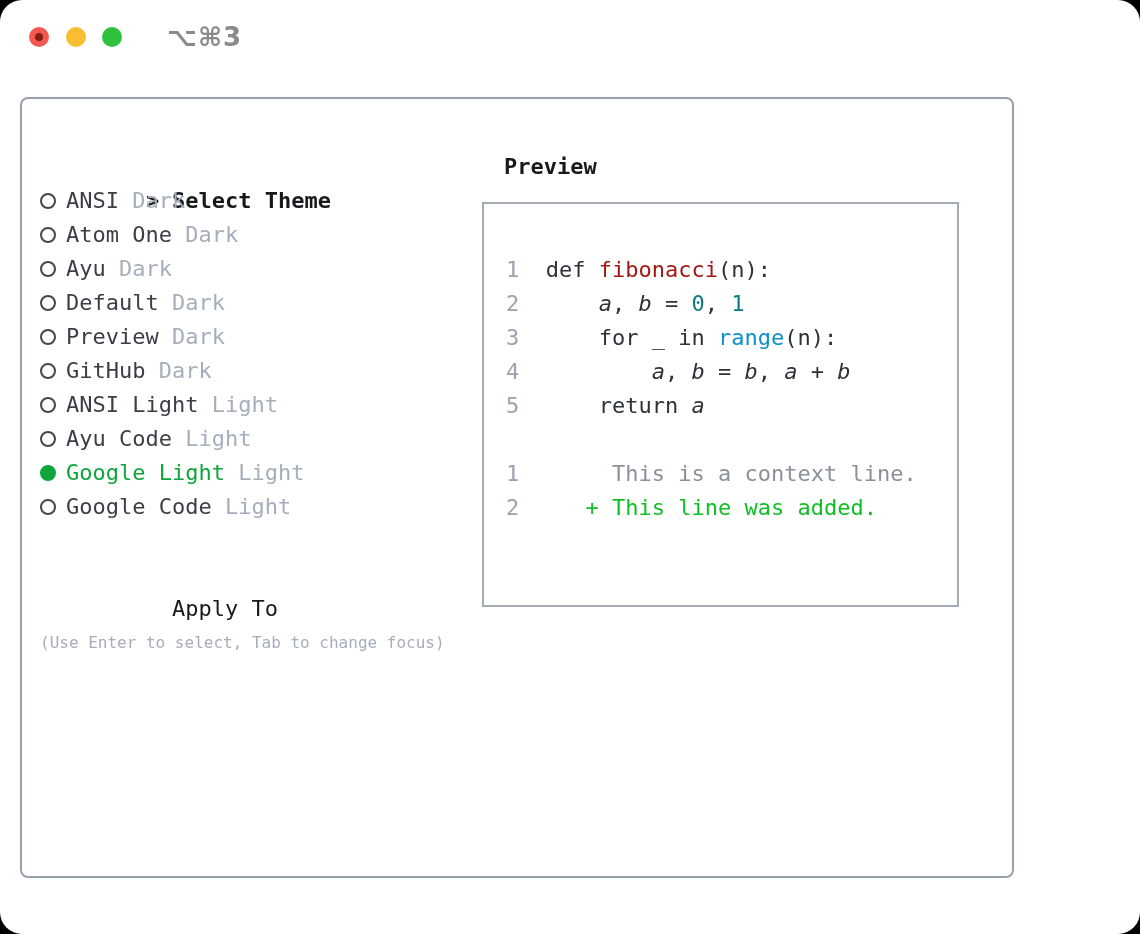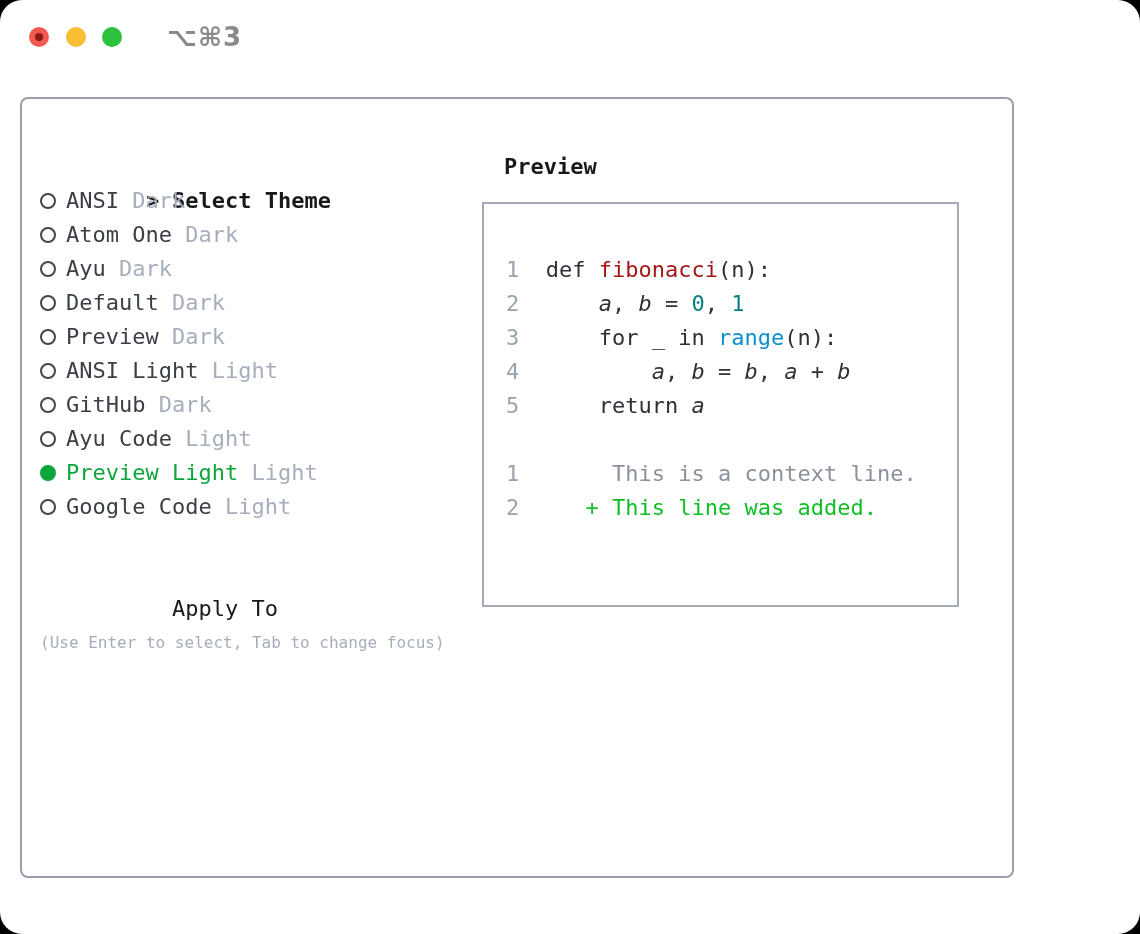--- a/index.html
+++ b/index.html
@@ -88,24 +88,24 @@
     <div class="left-col">
       <div class="row">
         <span class="cell prompt">&gt;</span><span class="header-label">Select Theme</span>
       </div>
       <div id="theme-list">
           <div class="row"><span class="cell"><span class="radio"></span></span><span class="theme-name">ANSI</span><span class="theme-tag"> Dark</span></div>
           <div class="row"><span class="cell"><span class="radio"></span></span><span class="theme-name">Atom One</span><span class="theme-tag"> Dark</span></div>
           <div class="row"><span class="cell"><span class="radio"></span></span><span class="theme-name">Ayu</span><span class="theme-tag"> Dark</span></div>
           <div class="row"><span class="cell"><span class="radio"></span></span><span class="theme-name">Default</span><span class="theme-tag"> Dark</span></div>
           <div class="row"><span class="cell"><span class="radio"></span></span><span class="theme-name">Preview</span><span class="theme-tag"> Dark</span></div>
+          <div class="row"><span class="cell"><span class="radio"></span></span><span class="theme-name">GitHub</span><span class="theme-tag"> Dark</span></div>
           <div class="row"><span class="cell"><span class="radio"></span></span><span class="theme-name">ANSI Light</span><span class="theme-tag"> Light</span></div>
-          <div class="row"><span class="cell"><span class="radio"></span></span><span class="theme-name">GitHub</span><span class="theme-tag"> Dark</span></div>
           <div class="row"><span class="cell"><span class="radio"></span></span><span class="theme-name">Ayu Code</span><span class="theme-tag"> Light</span></div>
-          <div class="row"><span class="cell"><span class="radio on"></span></span><span class="theme-name on">Preview Light</span><span class="theme-tag"> Light</span></div>
+          <div class="row"><span class="cell"><span class="radio on"></span></span><span class="theme-name on">Google Light</span><span class="theme-tag"> Light</span></div>
           <div class="row"><span class="cell"><span class="radio"></span></span><span class="theme-name">Google Code</span><span class="theme-tag"> Light</span></div>
         </div>
       <div class="spacer"></div>
       <div class="row">
         <span class="cell"></span><span class="apply-label">Apply To</span>
       </div>
       <div class="spacer"></div>
       <div class="footer">(Use Enter to select, Tab to change focus)</div>
     </div>
 

